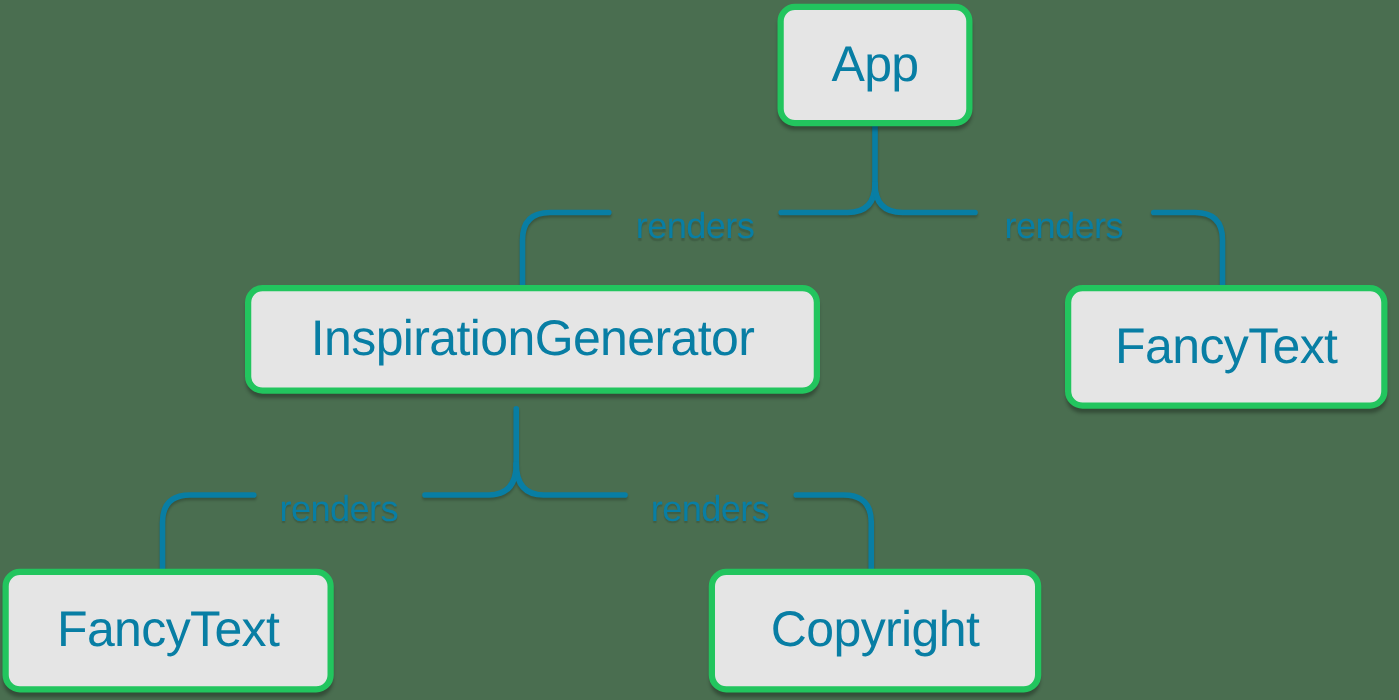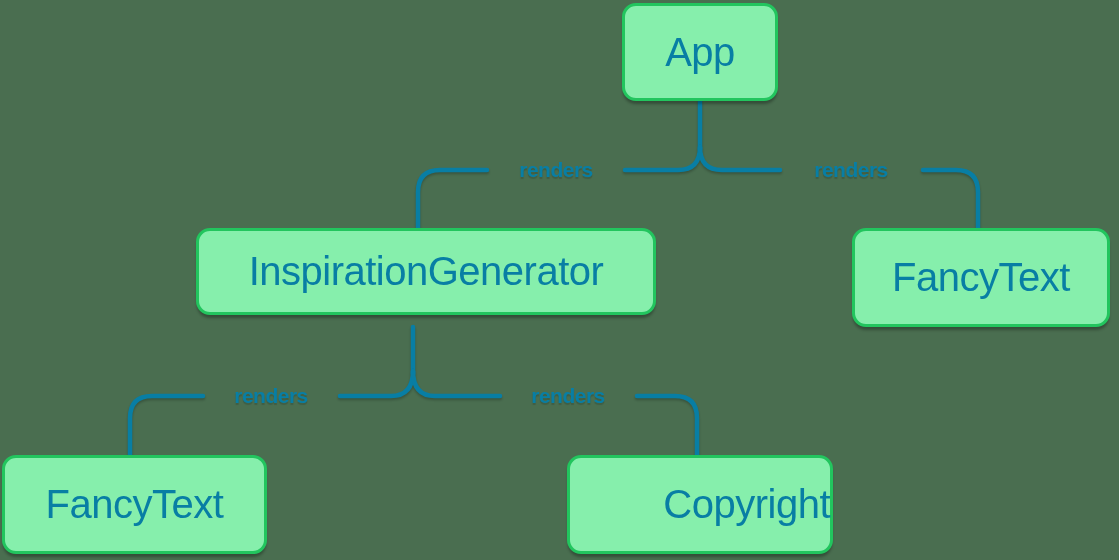--- a/index.html
+++ b/index.html
@@ -28,52 +28,53 @@
     filter: drop-shadow(0 2px 1px rgba(0,0,0,0.22));
   }
   svg.edges path {
     fill: none;
     stroke: #087ea4;
     stroke-width: 4.5;
     stroke-linecap: round;
   }
   .node {
     position: absolute;
-    background: #86efac;
-    border: 3px solid #22c55e;
+    background: #e5e5e5;
+    border: 5px solid #22c55e;
     border-radius: 14px;
     box-sizing: border-box;
     display: flex;
     align-items: center;
     justify-content: center;
     box-shadow: 0 4px 3px -1px rgba(0,0,0,0.3);
   }
   .node .label {
     color: #087ea4;
     font-size: 40px;
     font-weight: 500;
     letter-spacing: -0.5px;
     white-space: nowrap;
   }
   .edge-label {
     position: absolute;
     transform: translate(-50%, -50%);
     color: #087ea4;
-    font-size: 21px;
-    font-weight: 700;
+    font-size: 29px;
+    font-weight: 400;
     letter-spacing: -0.5px;
     white-space: nowrap;
     text-shadow: 0 2px 1px rgba(0,0,0,0.15);
+    margin-top: 12px;
   }
   
   .node-app            { left: 622px; top: 3px;   width: 156px; height: 98px; }
   .node-insp-gen       { left: 196px; top: 228px; width: 460px; height: 87px; }
   .node-fancy-right    { left: 852px; top: 228px; width: 258px; height: 99px; }
   .node-fancy-left     { left: 2px;   top: 455px; width: 265px; height: 99px; }
-  .node-copyright      { left: 567px; top: 455px; width: 266px; height: 99px; justify-content: flex-end; }
+  .node-copyright      { left: 567px; top: 455px; width: 266px; height: 99px; }
   
   .edge-label-1 { left: 556px; top: 170px; }
   .edge-label-2 { left: 851px; top: 170px; }
   .edge-label-3 { left: 271px; top: 396px; }
   .edge-label-4 { left: 568px; top: 396px; }
 </style>
 </head>
 <body>
 
 <div class="stage">

